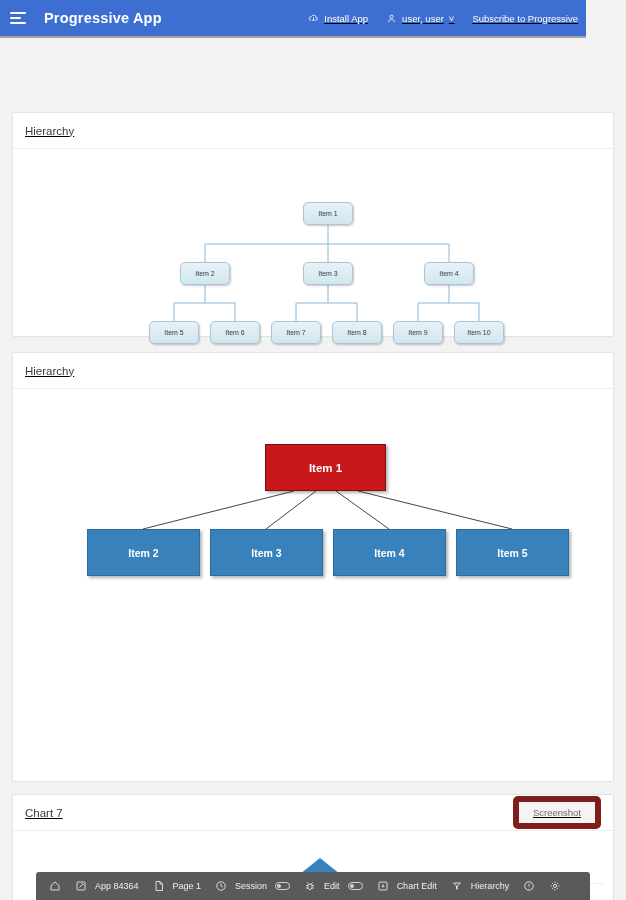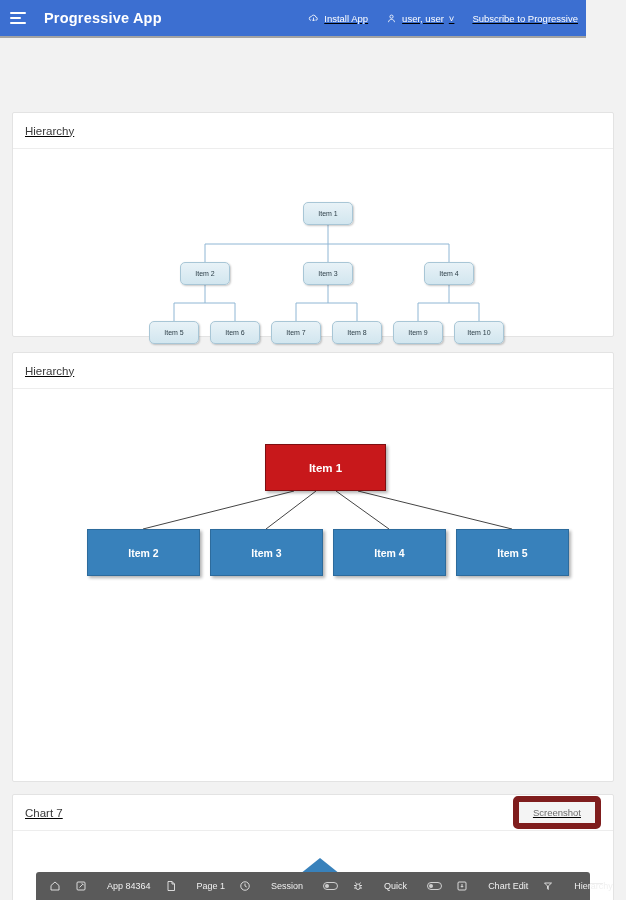--- a/index.html
+++ b/index.html
@@ -126,21 +126,21 @@
   
   .devbar {
     position: absolute; left: 36px; top: 872px;
     width: 554px; height: 28px;
     background: #5a5a5a;
     border-radius: 3px 3px 0 0;
     display: flex; align-items: center;
     padding: 0 6px;
   }
   .dev-item {
-    display: flex; align-items: center; gap: 20px;
+    display: flex; align-items: center; gap: 8px;
     color: #f0f0f0; font-size: 9px; white-space: nowrap;
     padding: 0 7px; cursor: pointer;
   }
   .dev-ico { width: 12px; height: 12px; display: block; flex: 0 0 auto; }
   .toggle {
     width: 15px; height: 8px; border: 1px solid #cfcfcf;
     border-radius: 5px; position: relative; flex: 0 0 auto;
   }
   .toggle::after {
     content: ""; position: absolute; top: 1px; left: 1px;
@@ -333,21 +333,21 @@
       </svg>
       <span>Session</span>
       <span class="toggle"></span>
     </div>
 
     <div class="dev-item">
       <svg class="dev-ico" viewBox="0 0 24 24" fill="none" stroke="#f0f0f0" stroke-width="1.7">
         <rect x="8" y="8" width="8" height="11" rx="4"></rect>
         <path d="M8 11 H4 M16 11 H20 M8 16 H4 M16 16 H20 M9 8 L7 5 M15 8 L17 5"></path>
       </svg>
-      <span>Quick</span>
+      <span>Edit</span>
       <span class="toggle"></span>
     </div>
 
     <div class="dev-item">
       <svg class="dev-ico" viewBox="0 0 24 24" fill="none" stroke="#f0f0f0" stroke-width="1.7">
         <rect x="4" y="4" width="16" height="16" rx="2"></rect>
         <path d="M12 8 V14 M9.5 12 L12 14.5 L14.5 12"></path>
       </svg>
       <span>Chart Edit</span>
     </div>

